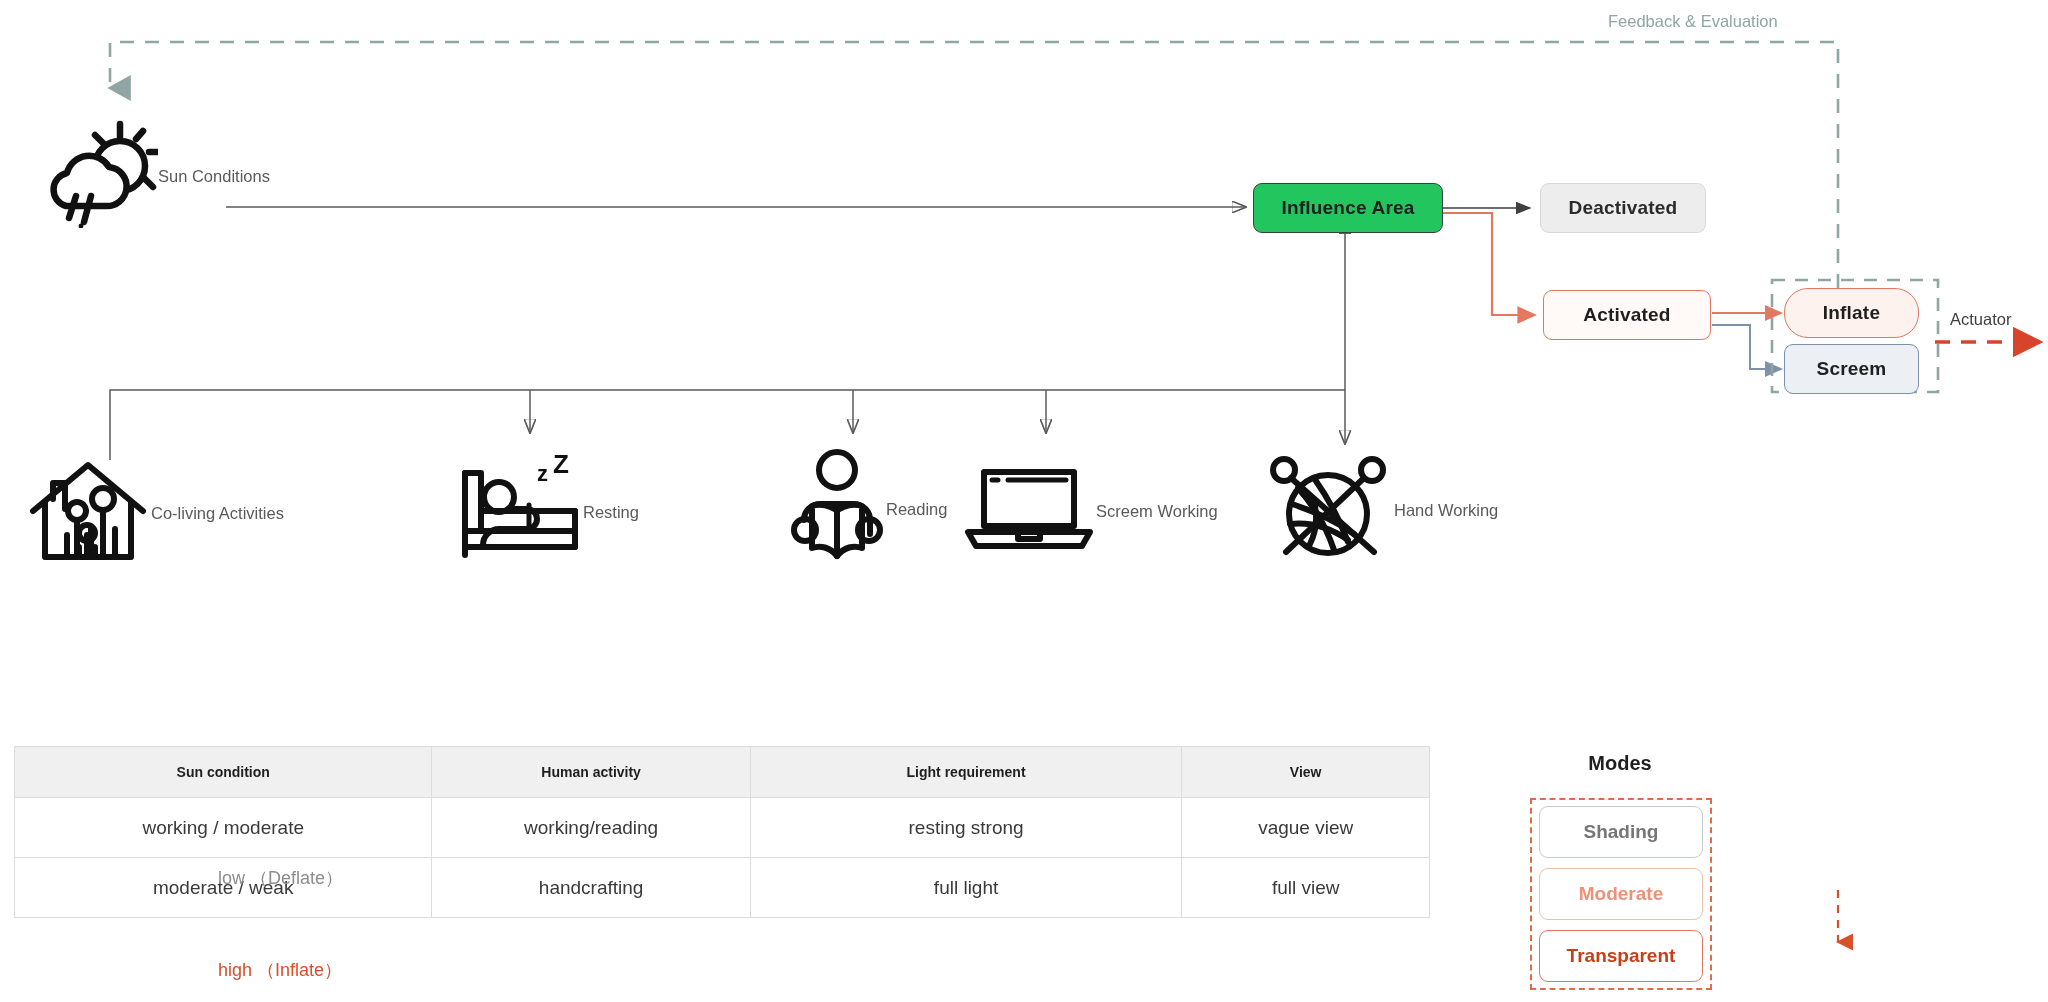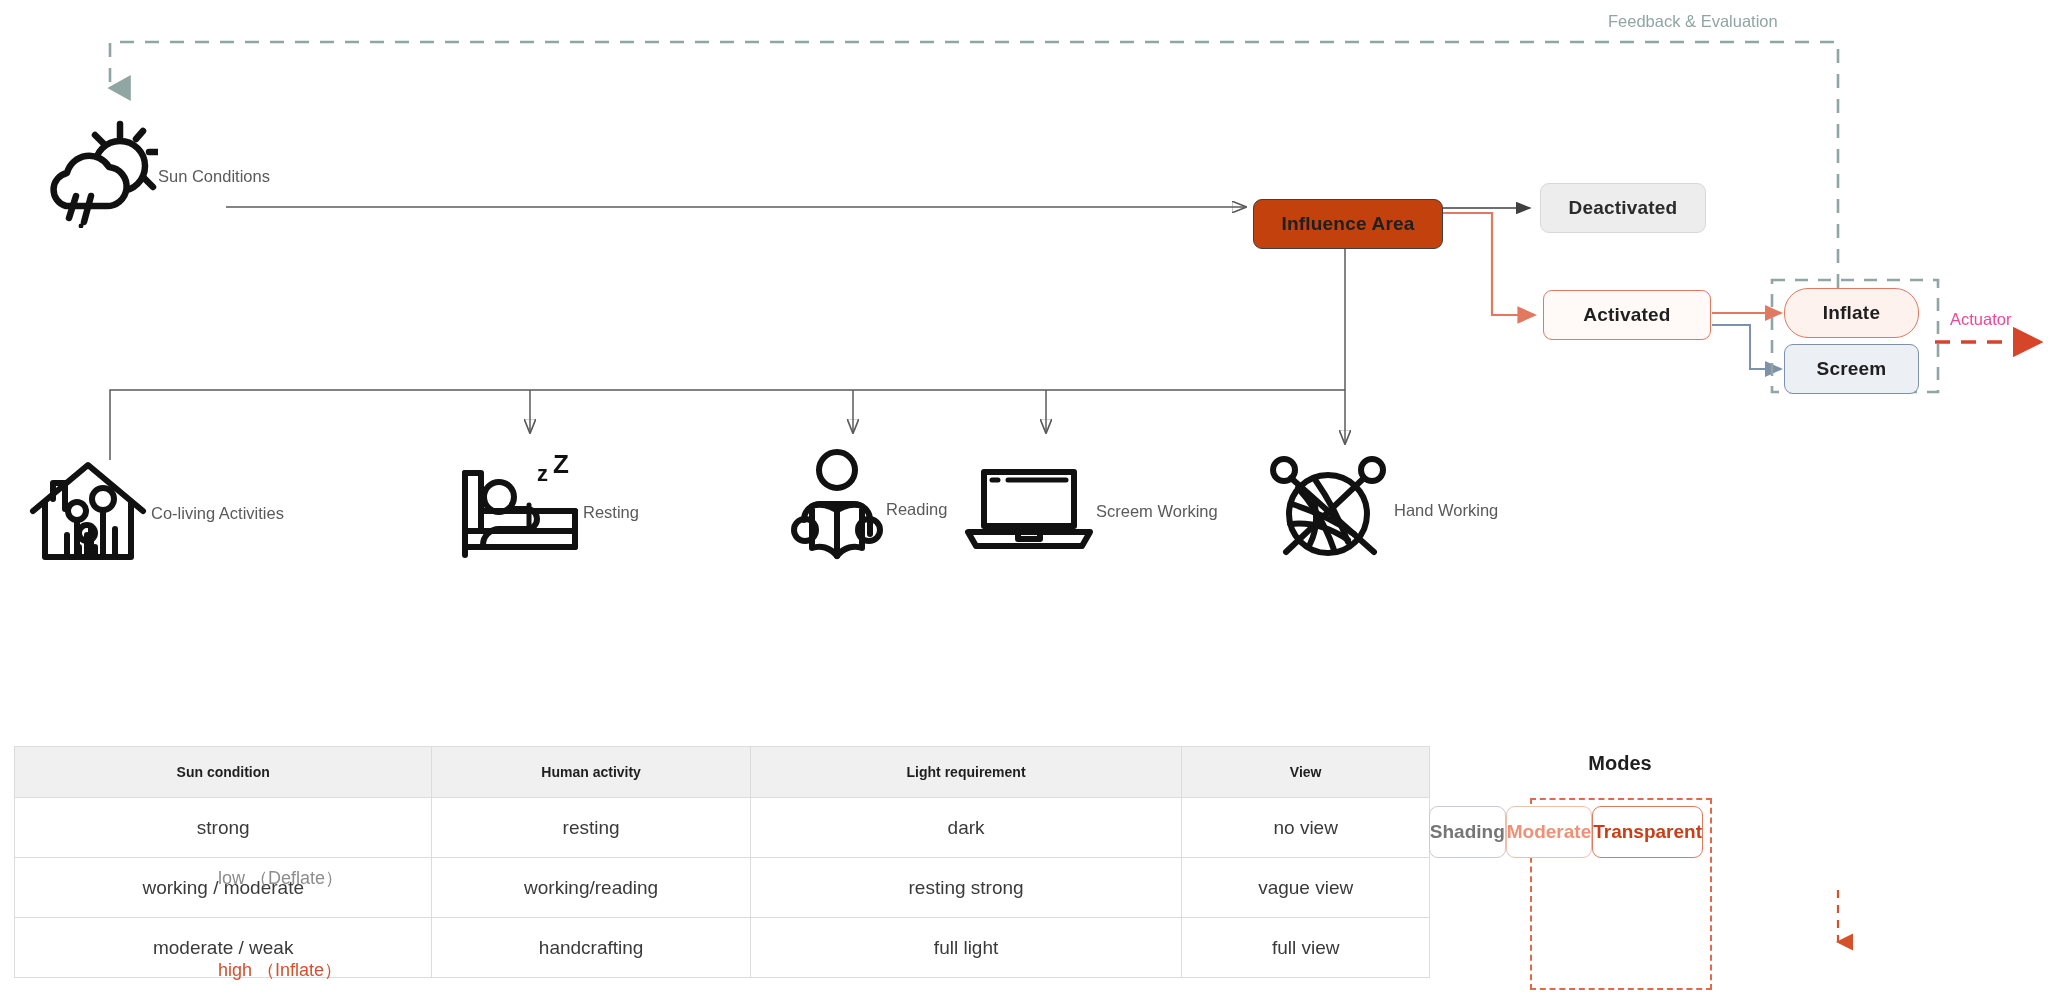--- a/index.html
+++ b/index.html
@@ -8,33 +8,33 @@
     font-family:"Liberation Sans","DejaVu Sans",sans-serif;
     color:#333;
   }
   #diagram-svg{position:absolute;left:0;top:0;width:2048px;height:1002px;}
 
   .node{
     position:absolute;display:flex;align-items:center;justify-content:center;
     border-radius:9px;font-weight:bold;font-size:19px;letter-spacing:.2px;
     box-sizing:border-box;
   }
-  .node-influence{border:1.6px solid #3f3f3f;background:#c2410c;color:#1f1f1f;margin-top:16px;}
+  .node-influence{border:1.6px solid #3f3f3f;background:#22c55e;color:#1f1f1f;}
   .node-deactivated{border:1.6px solid #d8d8d8;background:#ededed;color:#2b2b2b;}
   .node-activated{border:1.6px solid #e0795f;background:#fffaf8;color:#1f1f1f;}
   .node-inflate{border:1.6px solid #e0795f;background:#fdf2ee;color:#1f1f1f;}
   .node-deflate{border:1.6px solid #7d91ab;background:#eceff3;color:#1f1f1f;}
 
   .icon-block{position:absolute;display:flex;flex-direction:row;align-items:center;}
   .icon-caption{font-size:16.5px;color:#5a5a5a;margin-top:7px;white-space:nowrap;}
   .icon-art{display:block;}
 
   .edge-label{position:absolute;font-size:16.5px;white-space:nowrap;}
   .label-feedback{color:#8fa6a2;}
-  .label-actuator{color:#ec4899;}
+  .label-actuator{color:#404040;}
 
   
   #spec-table{
     position:absolute;left:14px;top:746px;width:1416px;
     border-collapse:collapse;table-layout:fixed;
   }
   #spec-table th,#spec-table td{
     border:1px solid #dcdcdc;text-align:center;box-sizing:border-box;
   }
   #spec-table th{
@@ -44,21 +44,21 @@
 
   
   #modes-panel{position:absolute;left:1520px;top:752px;width:420px;height:246px;}
   #modes-title{
     position:absolute;left:0;top:0;width:200px;text-align:center;
     font-size:20px;font-weight:bold;color:#1f1f1f;
   }
   #modes-group{
     position:absolute;left:10px;top:46px;width:182px;height:192px;
     border:2px dashed #e06a4a;box-sizing:border-box;
-    display:flex;flex-direction:row;justify-content:flex-end;
+    display:flex;flex-direction:column;justify-content:space-between;
     padding:6px 7px;
   }
   .mode-chip{
     height:52px;border-radius:9px;display:flex;align-items:center;justify-content:center;
     font-size:19px;font-weight:bold;box-sizing:border-box;background:#ffffff;
   }
   .chip-shading{border:1.6px solid #c3ccd4;color:#767676;}
   .chip-moderate{border:1.6px solid #eec0b0;color:#ef9177;}
   .chip-transparent{border:1.6px solid #e0795f;color:#c93e16;}
   .mode-level{position:absolute;font-size:18px;white-space:nowrap;}
@@ -249,26 +249,20 @@
 <table id="spec-table">
   <thead>
     <tr>
       <th style="width:29.5%">Sun condition</th>
       <th style="width:22.5%">Human activity</th>
       <th style="width:30.5%">Light requirement</th>
       <th style="width:17.5%">View</th>
     </tr>
   </thead>
   <tbody>
-    <tr>
-      <td>strong</td>
-      <td>resting</td>
-      <td>dark</td>
-      <td>no view</td>
-    </tr>
     <tr>
       <td>working / moderate</td>
       <td>working/reading</td>
       <td>resting strong</td>
       <td>vague view</td>
     </tr>
     <tr>
       <td>moderate / weak</td>
       <td>handcrafting</td>
       <td>full light</td>

